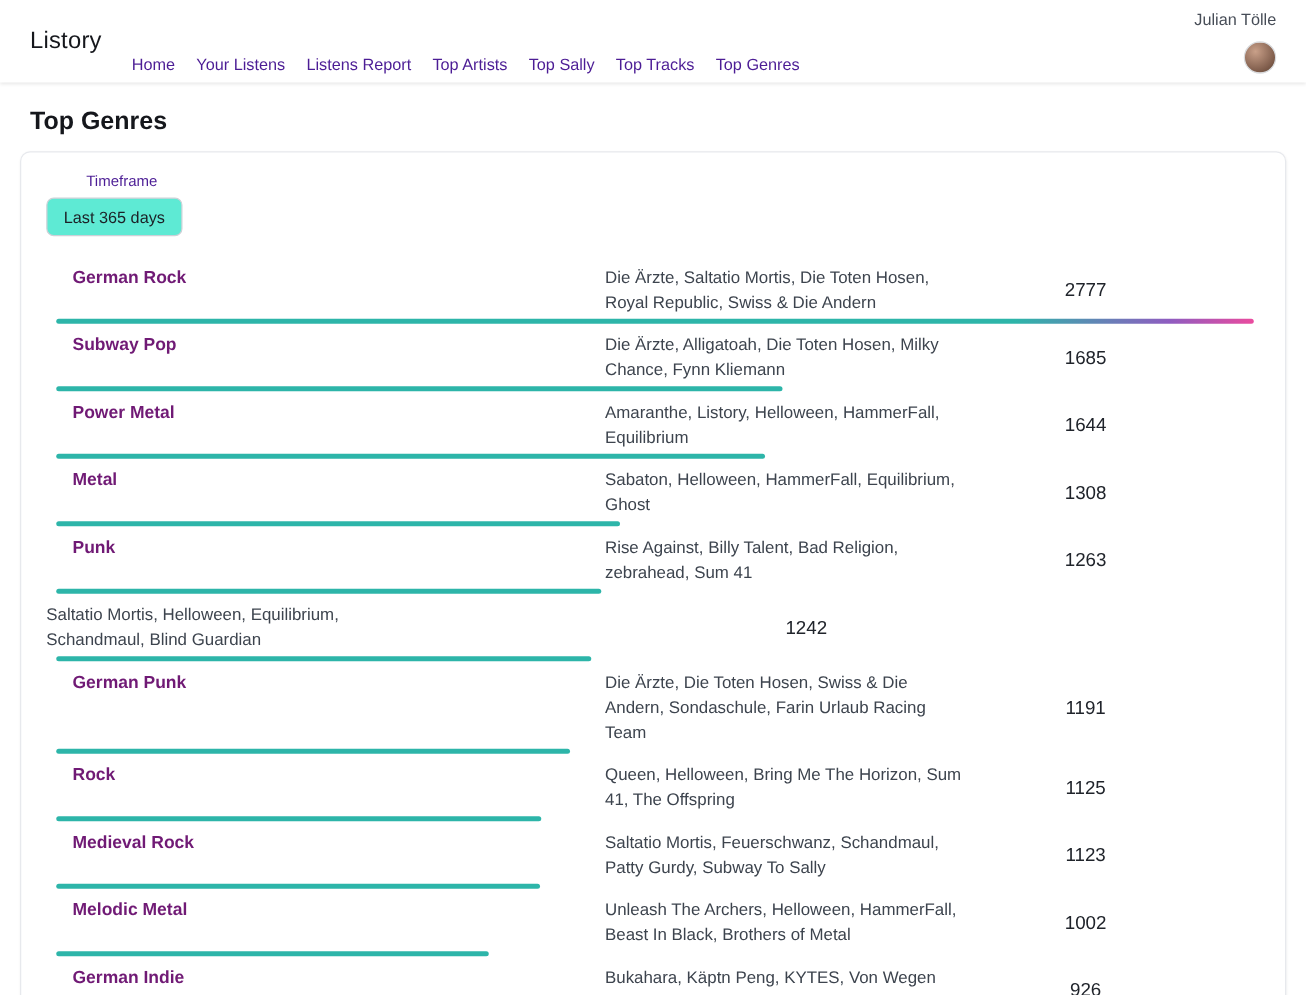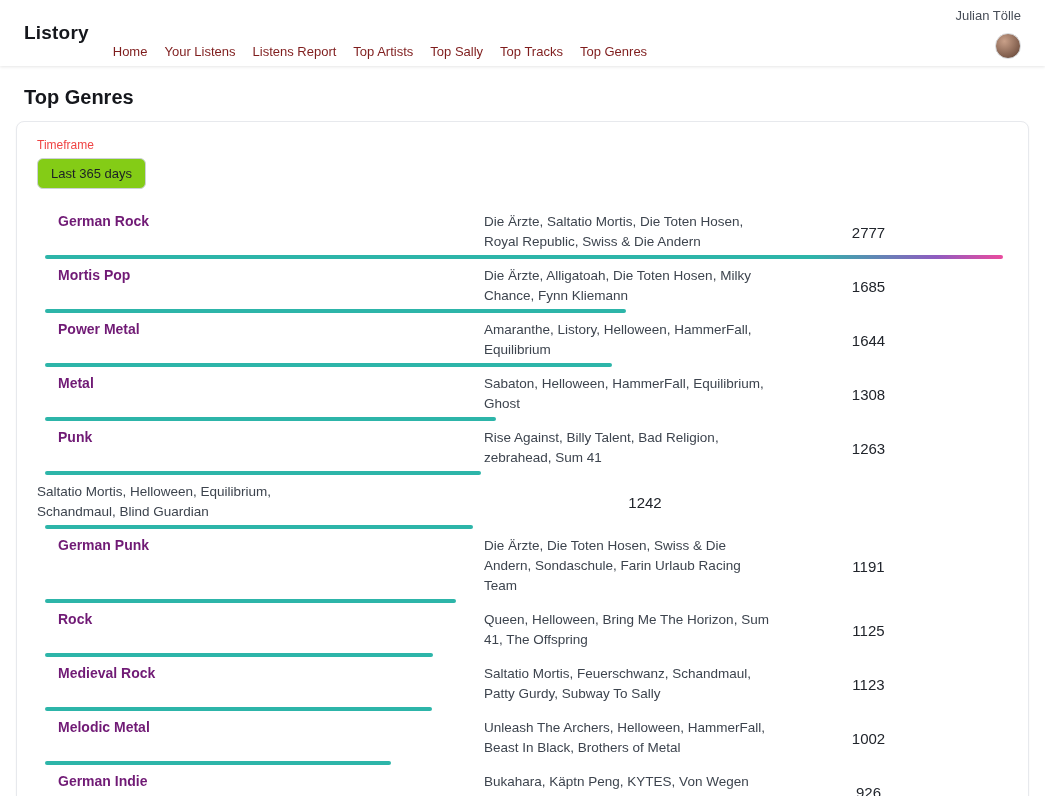--- a/index.html
+++ b/index.html
@@ -10,46 +10,46 @@
     color:#1c1f26;
   }
 
   
   .topbar {
     height:66px; display:flex; align-items:center;
     padding:0 24px; background:#fff;
     box-shadow:0 1px 3px rgba(0,0,0,.10);
     position:relative; z-index:2;
   }
-  .brand { font-size:19px; font-weight:700; color:#15171c; letter-spacing:.2px; cursor:pointer; }
+  .brand { font-size:19px; font-weight:400; color:#15171c; letter-spacing:.2px; cursor:pointer; }
   .nav { display:flex; margin-left:24px; gap:17px; align-items:center; }
-  .nav a { font-size:13px; color:#7f1d1d; text-decoration:none; white-space:nowrap; cursor:pointer;margin-top:36px; }
+  .nav a { font-size:13px; color:#4c1d95; text-decoration:none; white-space:nowrap; cursor:pointer;margin-top:36px; }
   .user { margin-left:auto; display:flex; align-items:flex-end; gap:10px;flex-direction:column; }
   .user-name { font-size:13px; color:#474d57; cursor:pointer; }
   .avatar {
     width:26px; height:26px; border-radius:50%;
     background:radial-gradient(circle at 35% 30%, #c9a089, #7d5b4a 70%, #53402f);
     border:1px solid #d8dadd; cursor:pointer;
   }
 
   
   .page-title { font-size:20px; font-weight:700; margin:20px 24px 12px; color:#15171c; }
 
   .card {
     margin:0 16px; background:#fff;
     border:1px solid #e7e9ed; border-radius:8px;
     box-shadow:0 1px 2px rgba(0,0,0,.05);
     padding:16px 20px 20px;
   }
 
-  .tf-label { font-size:12px; color:#ef4444; }
+  .tf-label { font-size:12px; color:#4c1d95;margin-left:32px; }
   .tf-select {
     margin-top:6px; display:inline-block;
     padding:7px 13px; border:1px solid #ccd1d7; border-radius:6px;
-    font-size:13px; color:#1c2026; background:#84cc16; cursor:pointer;
+    font-size:13px; color:#1c2026; background:#5eead4; cursor:pointer;
     user-select:none;
   }
 
   
   .genre-table { margin-top:18px; }
   .genre-row { position:relative; display:flex; align-items:flex-start; padding:5px 0 9px; }
   .genre-name {
     flex:0 0 447px; padding-left:21px; padding-top:1px;
     font-size:14px; font-weight:700; color:#701a75;
   }
@@ -101,21 +101,21 @@
   <div class="genre-row">
     <div class="genre-name">German Rock</div>
     <div class="genre-artists">Die Ärzte, Saltatio Mortis, Die Toten Hosen, Royal Republic, Swiss &amp; Die Andern</div>
     <div class="genre-count">2777</div>
     <div class="bar-track">
       <div class="bar-fill" style="width: 100%; background-size: 100% 100%;"></div>
     </div>
   </div>
 
   <div class="genre-row">
-    <div class="genre-name">Mortis Pop</div>
+    <div class="genre-name">Subway Pop</div>
     <div class="genre-artists">Die Ärzte, Alligatoah, Die Toten Hosen, Milky Chance, Fynn Kliemann</div>
     <div class="genre-count">1685</div>
     <div class="bar-track">
       <div class="bar-fill" style="width: 60.68%; background-size: 164.81% 100%;"></div>
     </div>
   </div>
 
   <div class="genre-row">
     <div class="genre-name">Power Metal</div>
     <div class="genre-artists">Amaranthe, Listory, Helloween, HammerFall, Equilibrium</div>

